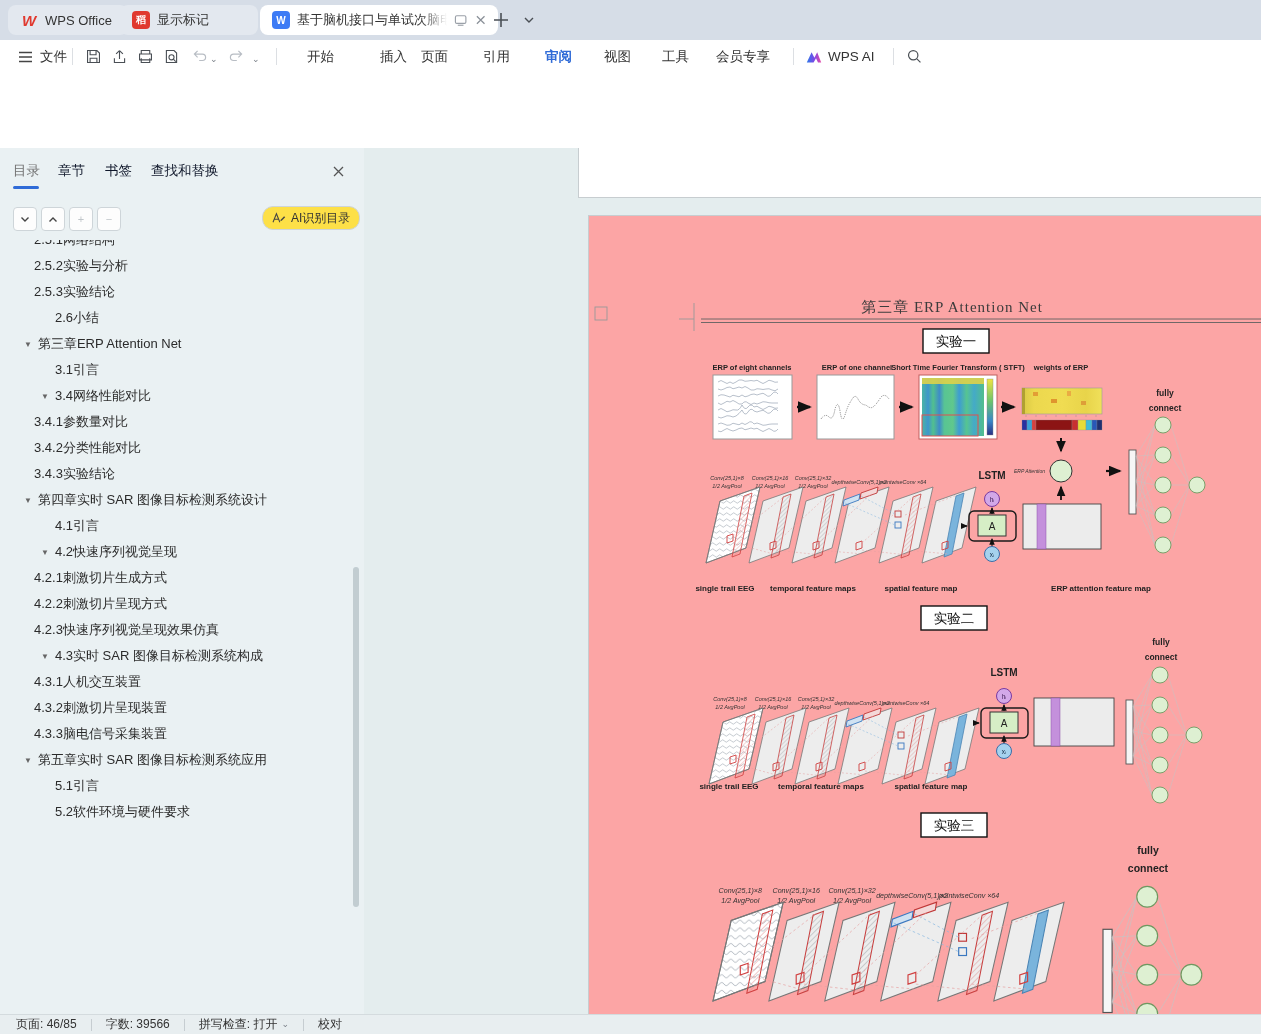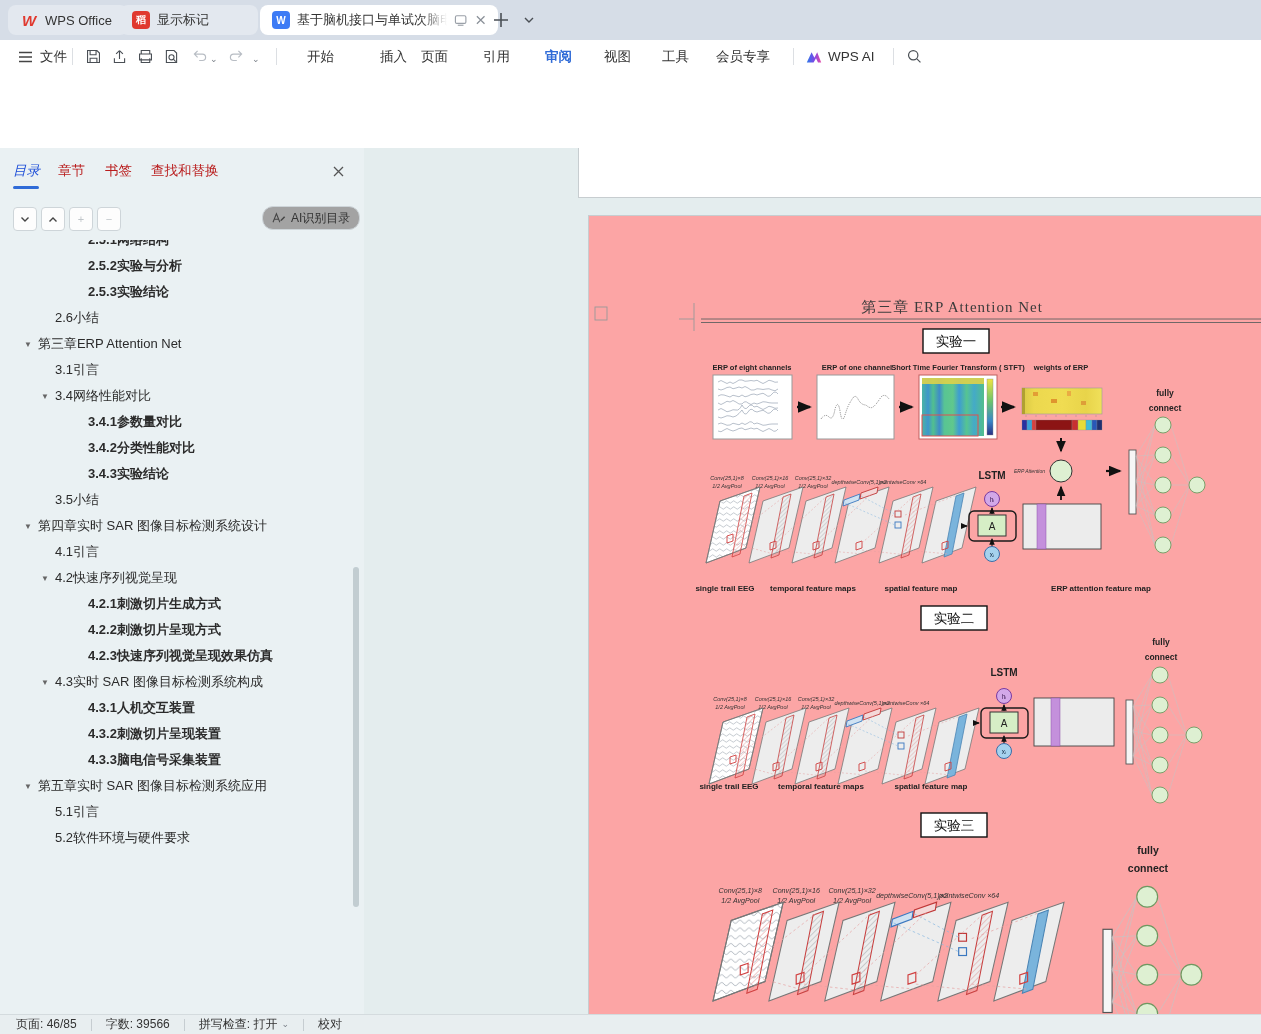--- a/index.html
+++ b/index.html
@@ -24,34 +24,34 @@
   #ribbon{left:0;top:73px;width:1261px;height:75px;background:#fff;border-bottom:1px solid #e2e6e9;}
   .rbtn{top:84px;display:flex;flex-direction:column;align-items:center;font-size:12px;color:#3a3f45;gap:3px;}
   .rbtn .lab{white-space:nowrap;display:flex;align-items:center;gap:2px;}
   .rbtn.dis{color:#b3b9c0;}
   .chev{font-size:9px;color:#7a8088;line-height:1;}
   .smbtn{display:flex;align-items:center;gap:4px;font-size:12px;color:#3a3f45;white-space:nowrap;}
   .ddl{display:flex;align-items:center;justify-content:space-between;border:1px solid #c9ced4;border-radius:3px;
        background:#fff;font-size:12px;color:#333;padding:0 8px;height:24px;}
   
   #sidebar{left:0;top:148px;width:364px;height:866px;background:#eaf1f3;border-right:1px solid #d3dadc;}
-  .stab{font-size:13.5px;color:#b91c1c;top:14px;}
-  .stab.active{color:#1d4ed8;font-style:italic;}
+  .stab{font-size:13.5px;color:#0f172a;top:14px;}
+  .stab.active{color:#737373;}
   .stabline{top:38px;height:3px;background:#2f6bd7;border-radius:2px;}
   .sqbtn{top:59px;width:22px;height:22px;background:#fdfdfd;border:1px solid #ced5d9;border-radius:4px;
          display:flex;align-items:center;justify-content:center;font-size:11px;color:#444;}
   .sqbtn.dis{color:#c0c6ca;}
   #toclist{left:0;top:92px;width:348px;height:774px;overflow:hidden;}
   .toc-item{height:26px;display:flex;align-items:center;font-size:13px;color:#2b2b2b;white-space:nowrap;}
   .toc-item:first-child{margin-top:-13px;}
   .toc-item .tri{font-size:8px;color:#666;margin-right:6px;}
   .toc-item.lv1{padding-left:24px;}
   .toc-item.lv2{padding-left:55px;}
   .toc-item.lv2.exp{padding-left:41px;}
-  .toc-item.lv3{padding-left:88px;font-weight:bold;}
+  .toc-item.lv3{padding-left:34px;}
   #sscroll{left:353px;top:419px;width:6px;height:340px;border-radius:3px;background:#c2cdd1;}
   
   #docarea{left:364px;top:148px;width:897px;height:866px;background:#e4edee;}
   #prevpage{left:214px;top:0;width:683px;height:49px;background:#fff;border-left:1px solid #c7cdd0;border-bottom:1px solid #c7cdd0;}
   #page{left:224px;top:67px;width:683px;height:799px;background:#fca5a5;border-left:1px solid #c7cdd0;border-top:1px solid #c7cdd0;overflow:hidden;}
   
   #statusbar{left:0;top:1014px;width:1261px;height:20px;background:#e8eef0;border-top:1px solid #d4dbde;
              display:flex;align-items:center;font-size:12px;color:#333;gap:14px;padding-left:16px;box-sizing:border-box;}
   .ssep{width:1px;height:12px;background:#c6cdd1;}
   svg text{font-family:"Liberation Sans","DejaVu Sans",sans-serif;}
@@ -391,21 +391,21 @@
         <path d="M1.5 1.5 L5 5 L8.5 1.5" fill="none" stroke="#444" stroke-width="1.4"></path>
       </svg>
     </div>
   <div class="abs sqbtn" style="left:41px">
       <svg width="10" height="7" viewBox="0 0 10 7">
         <path d="M1.5 5.5 L5 2 L8.5 5.5" fill="none" stroke="#444" stroke-width="1.4"></path>
       </svg>
     </div>
   <div class="abs sqbtn dis" style="left:69px">+</div>
   <div class="abs sqbtn dis" style="left:97px">−</div>
-  <div class="abs" style="left:262px;top:58px;height:22px;padding:0 9px;background:#a3a3a3;border:1px solid #ced5d9;border-radius:11px;display:flex;align-items:center;gap:5px;font-size:12px;color:#333">
+  <div class="abs" style="left:262px;top:58px;height:22px;padding:0 9px;background:#fde047;border:1px solid #ced5d9;border-radius:11px;display:flex;align-items:center;gap:5px;font-size:12px;color:#333">
     <svg width="14" height="12" viewBox="0 0 16 14">
         <path d="M1 12 L5 2 L9 12 M2.5 8.5 H7.5" fill="none" stroke="#444" stroke-width="1.2"></path>
         <path d="M10 9 l4-4 1.2 1.2 -4 4 -1.6.4 z" fill="#444"></path>
       </svg>
     <span>AI识别目录</span>
   </div>
 
   <div id="toclist" class="abs">
       <div class="toc-item lv3">
         <span>2.5.1网络结构</span>
@@ -431,23 +431,20 @@
         <span>3.4网络性能对比</span>
       </div>
       <div class="toc-item lv3">
         <span>3.4.1参数量对比</span>
       </div>
       <div class="toc-item lv3">
         <span>3.4.2分类性能对比</span>
       </div>
       <div class="toc-item lv3">
         <span>3.4.3实验结论</span>
-      </div>
-      <div class="toc-item lv2">
-        <span>3.5小结</span>
       </div>
       <div class="toc-item lv1 exp">
         <span class="tri">▼</span>
         <span>第四章实时 SAR 图像目标检测系统设计</span>
       </div>
       <div class="toc-item lv2">
         <span>4.1引言</span>
       </div>
       <div class="toc-item lv2 exp">
         <span class="tri">▼</span>

